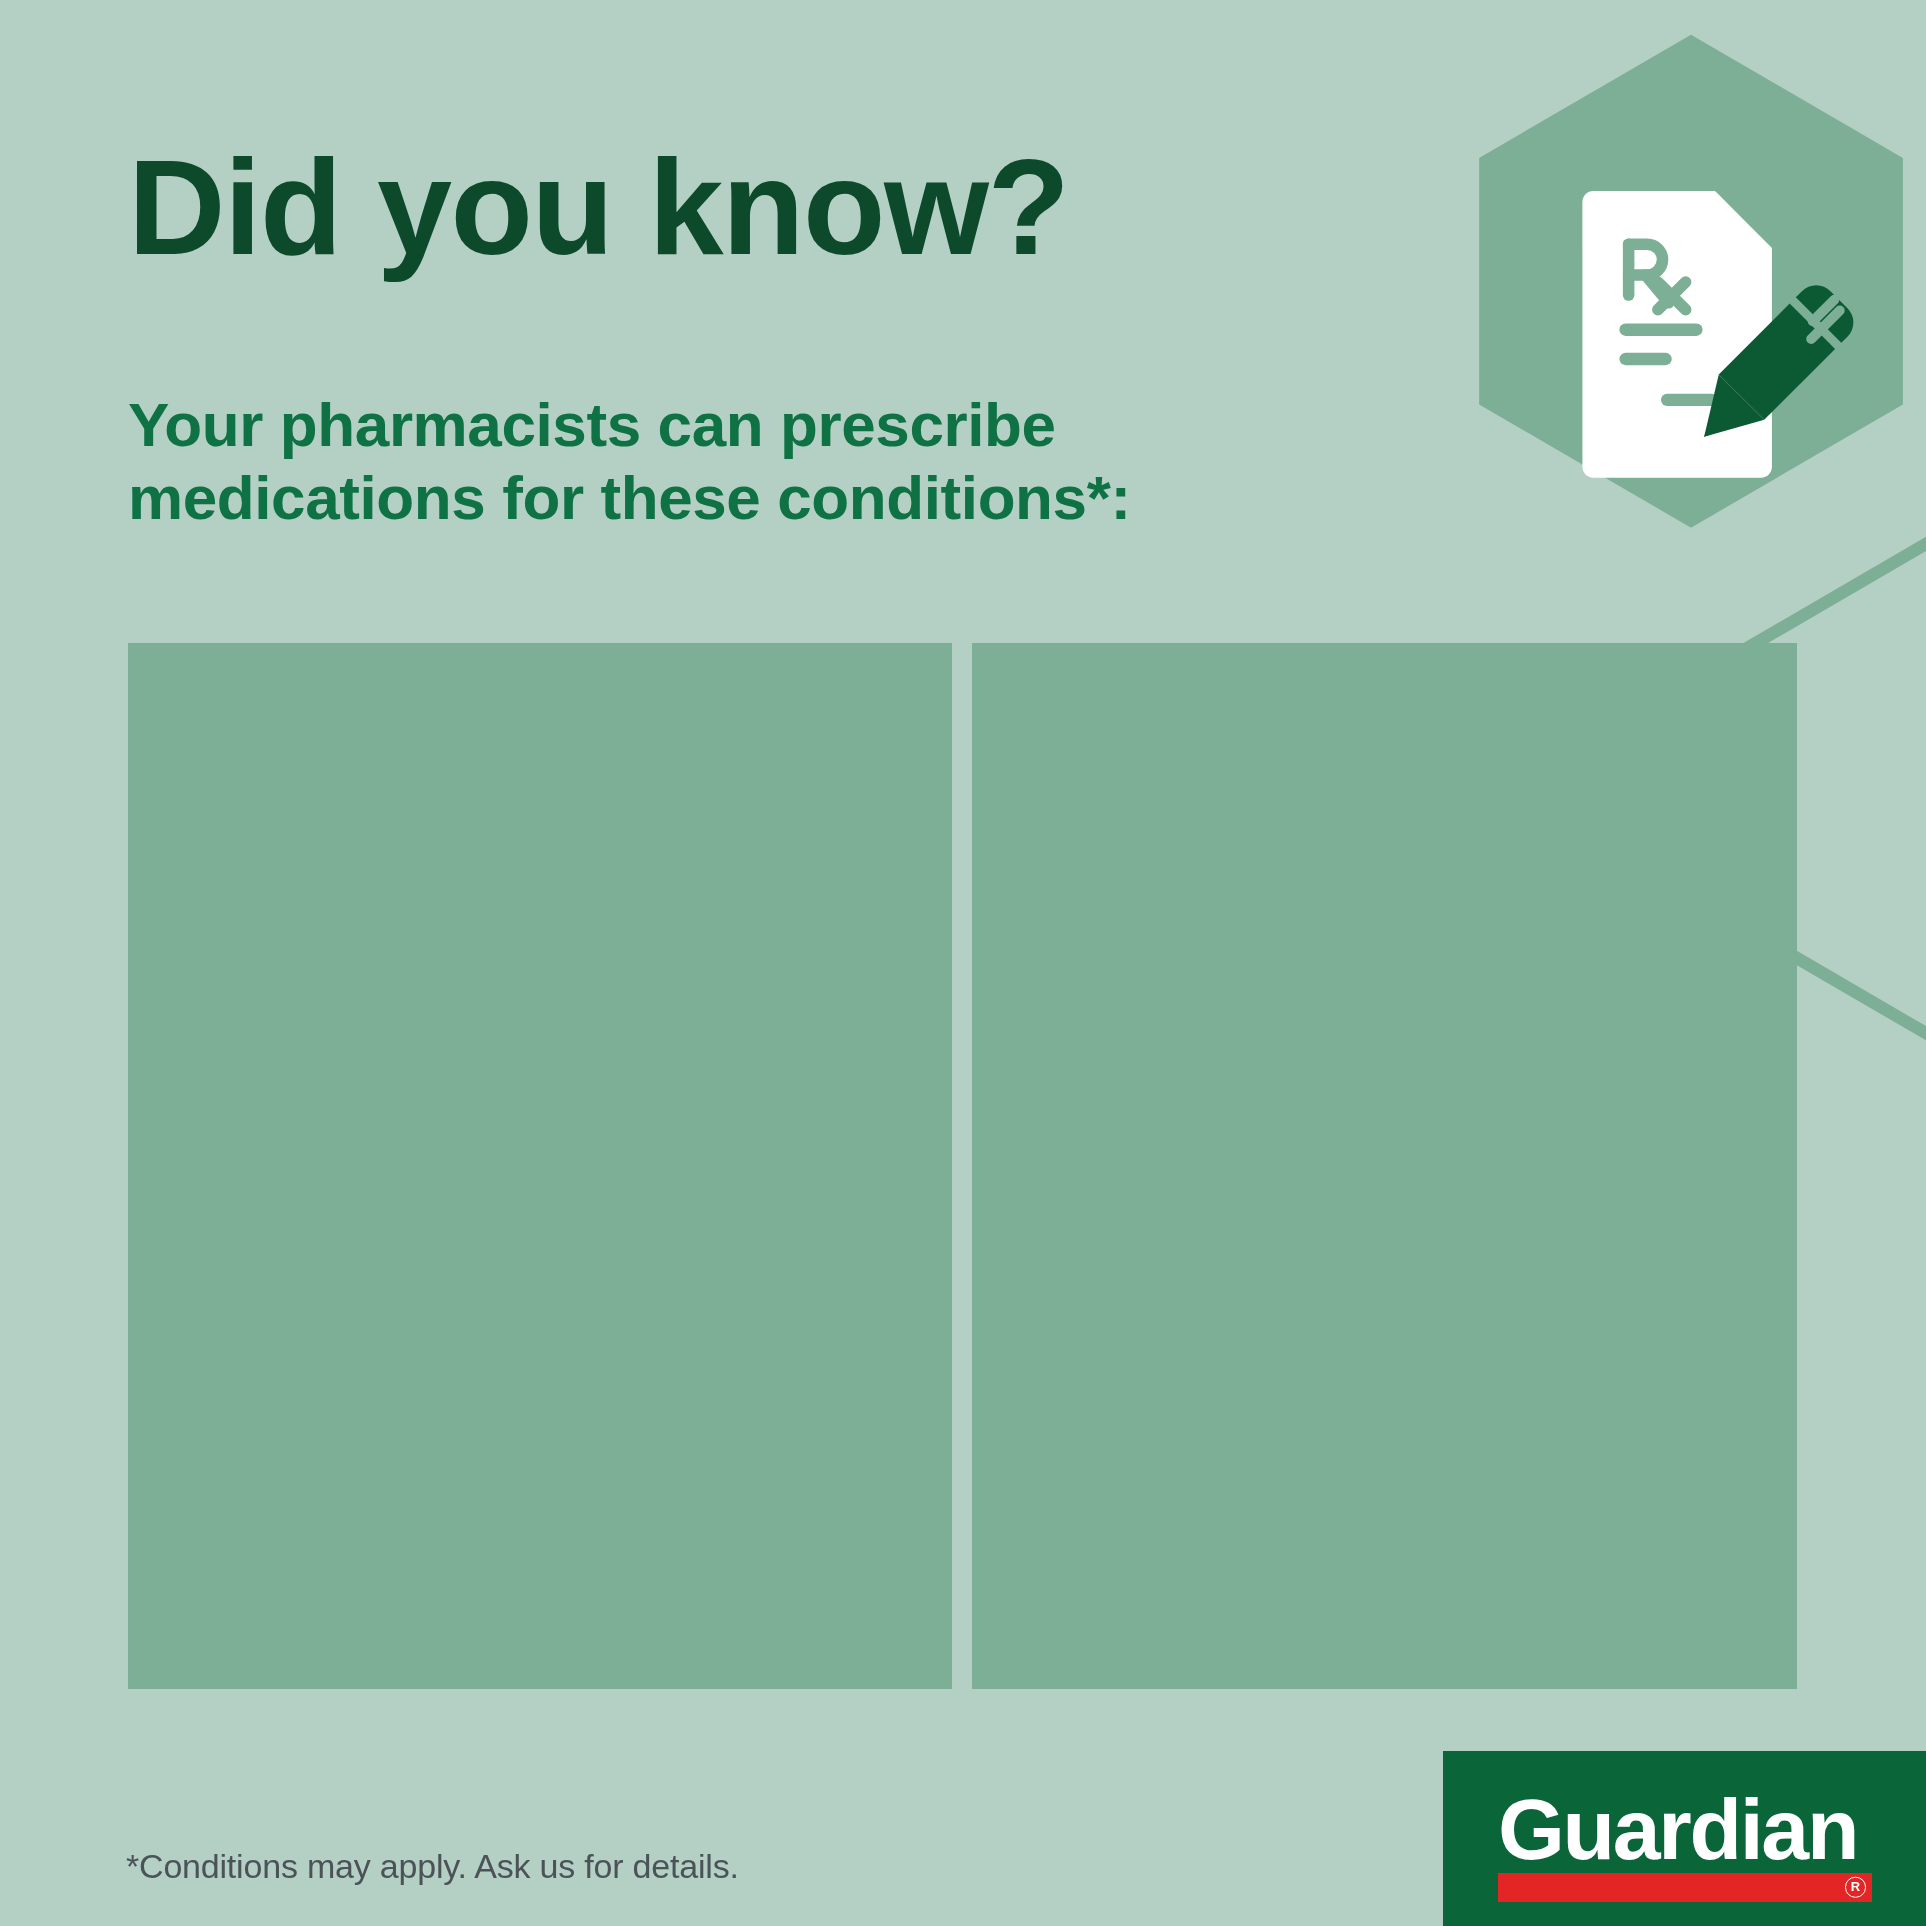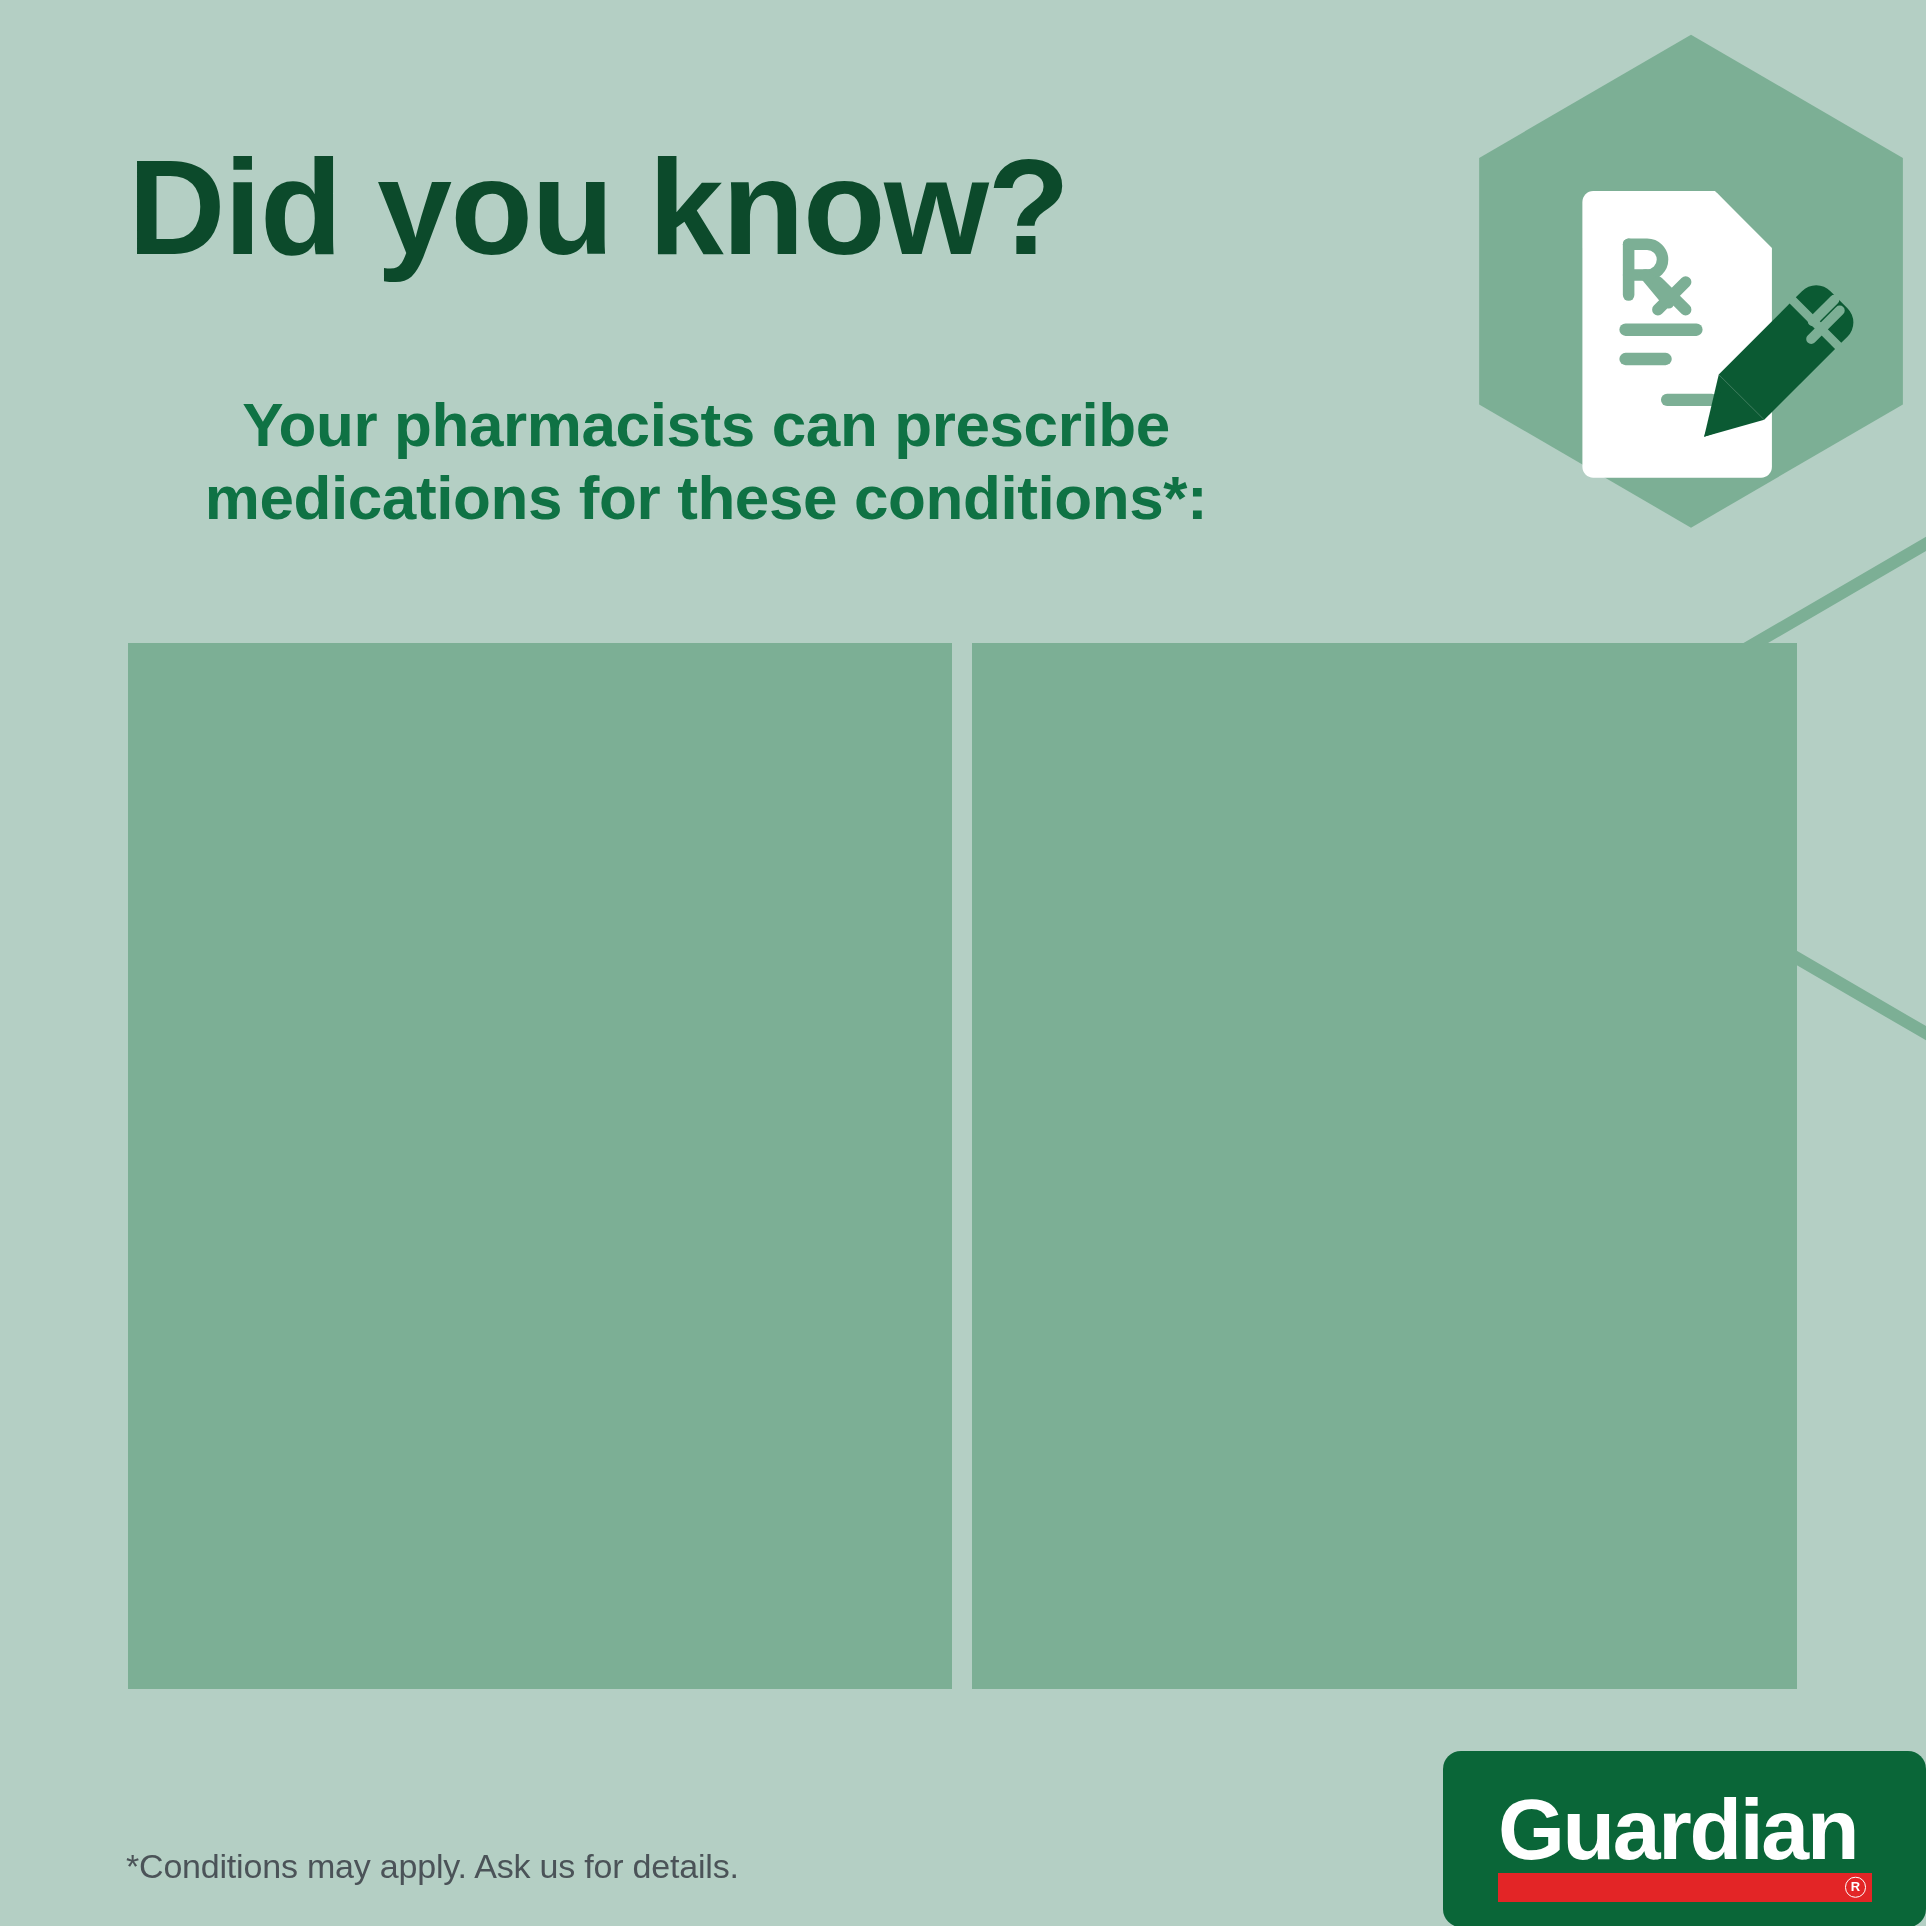--- a/index.html
+++ b/index.html
@@ -43,21 +43,20 @@
   #subhead {
     position: absolute;
     left: 128px;
     top: 389px;
     width: 1156px;
     font-size: 62px;
     line-height: 1.17;
     font-weight: bold;
     letter-spacing: -0.4px;
     color: #0f7244;
-    text-align: center;
   }
   #subhead .line { display: block; }
 
   
   #panels {
     position: absolute;
     left: 128px;
     top: 643px;
     width: 1670px;
     height: 1046px;
@@ -93,21 +92,20 @@
   }
 
   
   #logo-block {
     position: absolute;
     left: 1443px;
     top: 1751px;
     width: 483px;
     height: 176px;
     background: #0a6638;
-    border-radius: 18px;
   }
   #logo-wordmark {
     position: absolute;
     left: 55px;
     top: 35px;
     font-size: 86px;
     line-height: 1;
     font-weight: bold;
     letter-spacing: -2.3px;
     color: #ffffff;

